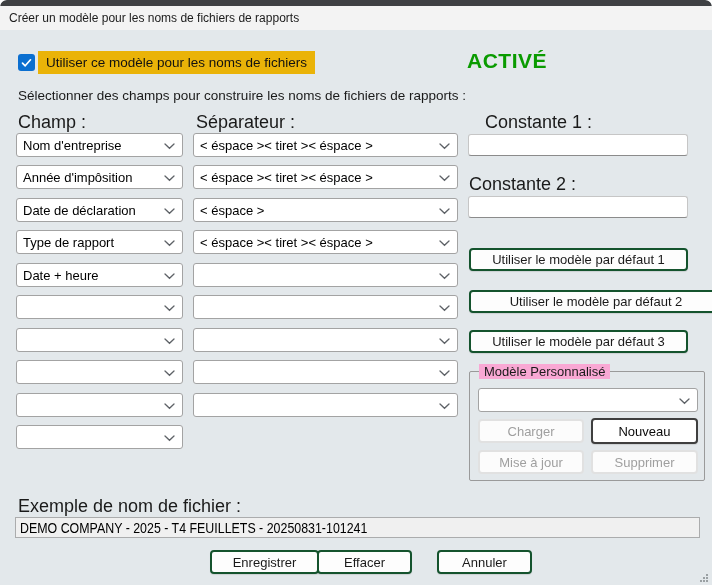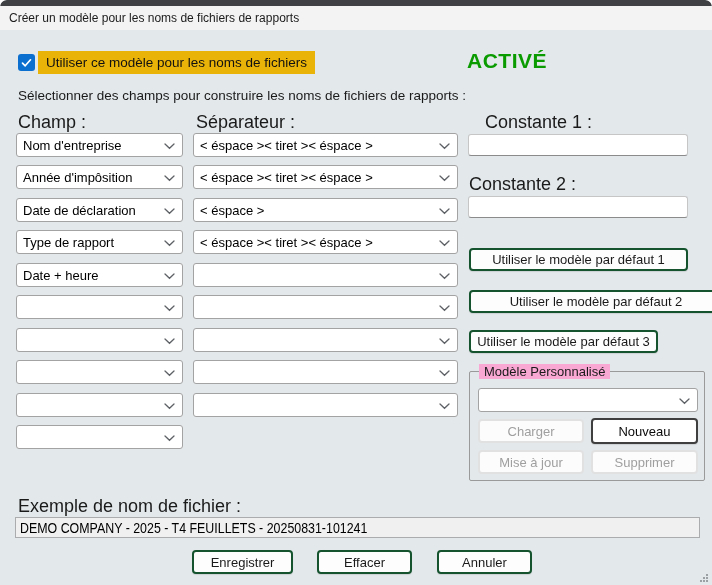--- a/index.html
+++ b/index.html
@@ -163,42 +163,42 @@
       <span class="chev"><svg width="11" height="7" viewBox="0 0 11 7">
           <polyline points="1,1 5.5,5.3 10,1" fill="none" stroke="#5f6368" stroke-width="1.3" stroke-linecap="round"></polyline>
         </svg></span>
     </div>
 
   <input class="txt" style="left: 468px; top: 134px; width: 220px;" value="">
   <input class="txt" style="left: 468px; top: 196px; width: 220px;" value="">
 
   <div class="btn" style="left:469px;top:248px;width:219px;height:23px;">Utiliser le modèle par défaut 1</div>
   <div class="btn" style="left:469px;top:290px;width:254px;height:23px;">Utiliser le modèle par défaut 2</div>
-  <div class="btn" style="left:469px;top:330px;width:189px;height:23px;">Utiliser le modèle par défaut 3</div>
+  <div class="btn" style="left:469px;top:330px;width:219px;height:23px;">Utiliser le modèle par défaut 3</div>
 
   <div class="groupbox">
     <span class="legend">Modèle Personnalisé</span>
     <div class="combo" style="left:8px;top:16px;width:220px;">
         <span></span>
         <span class="chev"><svg width="11" height="7" viewBox="0 0 11 7">
             <polyline points="1,1 5.5,5.3 10,1" fill="none" stroke="#5f6368" stroke-width="1.3" stroke-linecap="round"></polyline>
           </svg></span>
       </div>
     <div class="btn disabled" style="left:8px;top:47px;width:106px;height:24px;">Charger</div>
     <div class="btn default" style="left:121px;top:46px;width:107px;height:26px;">Nouveau</div>
     <div class="btn disabled" style="left:8px;top:78px;width:106px;height:24px;">Mise à jour</div>
     <div class="btn disabled" style="left:121px;top:78px;width:107px;height:24px;">Supprimer</div>
   </div>
 
   <div class="lbl" style="left:18px;top:496px;">Exemple de nom de fichier :</div>
   <div class="example-field">
     <span>DEMO COMPANY - 2025 - T4 FEUILLETS - 20250831-101241</span>
   </div>
 
-  <div class="btn" style="left:192px;top:550px;width:101px;height:24px;">Enregistrer</div>
+  <div class="btn" style="left:210px;top:550px;width:109px;height:24px;">Enregistrer</div>
   <div class="btn" style="left:317px;top:550px;width:95px;height:24px;">Effacer</div>
   <div class="btn" style="left:437px;top:550px;width:95px;height:24px;">Annuler</div>
 
   <div class="grip">
     <svg width="9" height="9" viewBox="0 0 9 9">
       <rect x="7" y="1" width="2" height="2" fill="#9aa0a3"></rect>
       <rect x="7" y="4" width="2" height="2" fill="#9aa0a3"></rect>
       <rect x="4" y="4" width="2" height="2" fill="#9aa0a3"></rect>
       <rect x="7" y="7" width="2" height="2" fill="#9aa0a3"></rect>
       <rect x="4" y="7" width="2" height="2" fill="#9aa0a3"></rect>

